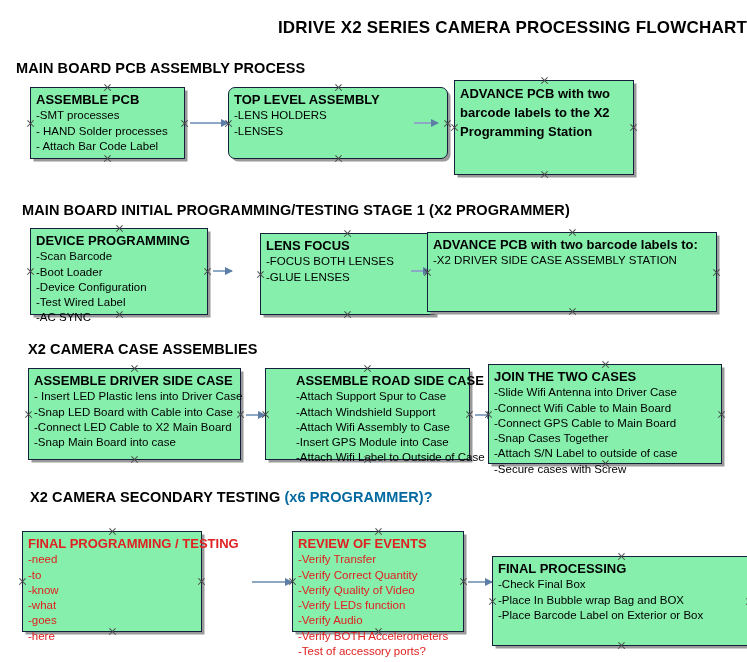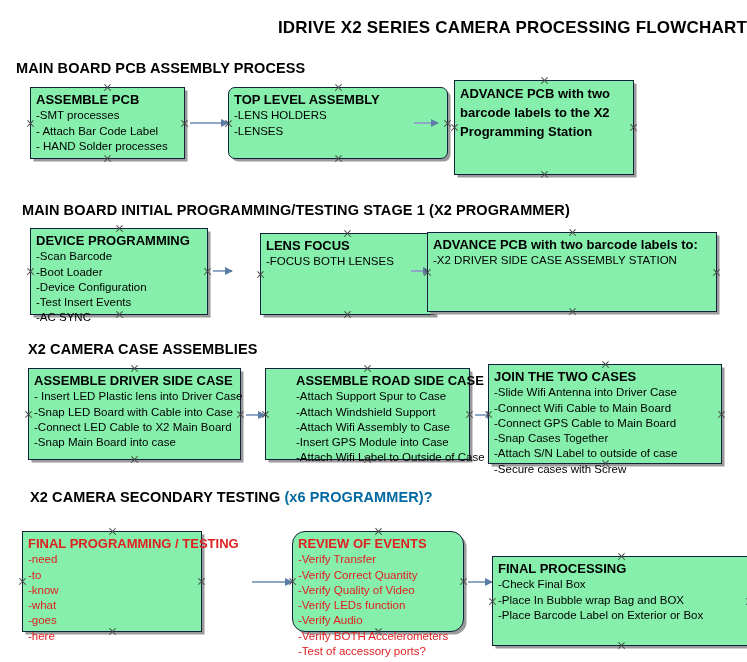--- a/index.html
+++ b/index.html
@@ -120,22 +120,22 @@
 <div id="chart-title">IDRIVE X2  SERIES CAMERA PROCESSING FLOWCHART</div>
 
 <div class="section-header" style="left:16px; top:60px;">
   <span>MAIN BOARD PCB ASSEMBLY PROCESS</span>
 </div>
 
 <div class="flow-box" id="box-assemble-pcb" style="left:30px; top:87px; width:155px; height:72px;">
   <div class="box-title">ASSEMBLE PCB</div>
   <div class="box-lines">
     <div>-SMT processes</div>
+    <div>- HAND Solder processes</div>
     <div>- Attach Bar Code Label</div>
-    <div>- HAND Solder processes</div>
   </div>
   <span class="handle h-top"></span>
   <span class="handle h-bottom"></span>
   <span class="handle h-left"></span>
   <span class="handle h-right"></span>
 </div>
 
 <div class="connector" style="left:190px; top:122px; width:38px;">
   <span class="arrow-head"></span>
 </div>
@@ -167,37 +167,38 @@
 <div class="section-header" style="left:22px; top:202px;">
   <span>MAIN BOARD INITIAL PROGRAMMING/TESTING STAGE 1 (X2 PROGRAMMER)</span>
 </div>
 
 <div class="flow-box" id="box-device-programming" style="left:30px; top:228px; width:178px; height:87px;">
   <div class="box-title">DEVICE PROGRAMMING</div>
   <div class="box-lines">
     <div>-Scan Barcode</div>
     <div>-Boot Loader</div>
     <div>-Device Configuration</div>
-    <div>-Test Insert Events</div>
+    <div>-Test Wired Label</div>
     <div>-AC SYNC</div>
   </div>
   <span class="handle h-top"></span>
   <span class="handle h-bottom"></span>
   <span class="handle h-left"></span>
   <span class="handle h-right"></span>
 </div>
 
 <div class="connector" style="left:213px; top:270px; width:19px;">
   <span class="arrow-head"></span>
 </div>
 
 <div class="flow-box" id="box-lens-focus" style="left:232px; top:233px; width:175px; height:82px;margin-left:28px;">
   <div class="box-title">LENS FOCUS</div>
   <div class="box-lines">
     <div>-FOCUS BOTH LENSES</div>
+    <div>-GLUE LENSES</div>
   </div>
   <span class="handle h-top"></span>
   <span class="handle h-bottom"></span>
   <span class="handle h-left"></span>
   <span class="handle h-right"></span>
 </div>
 
 <div class="connector" style="left:411px; top:270px; width:19px;">
   <span class="arrow-head"></span>
 </div>
@@ -287,21 +288,21 @@
   <span class="handle h-top"></span>
   <span class="handle h-bottom"></span>
   <span class="handle h-left"></span>
   <span class="handle h-right"></span>
 </div>
 
 <div class="connector" style="left:252px; top:581px; width:40px;">
   <span class="arrow-head"></span>
 </div>
 
-<div class="flow-box red overflow-text" id="box-review-of-events" style="left:292px; top:531px; width:172px; height:101px;border-radius:13px;">
+<div class="flow-box red overflow-text" id="box-review-of-events" style="left:292px; top:531px; width:172px; height:101px;">
   <div class="box-title">REVIEW OF EVENTS</div>
   <div class="box-lines">
     <div>-Verify Transfer</div>
     <div>-Verify Correct Quantity</div>
     <div>-Verify Quality of Video</div>
     <div>-Verify LEDs function</div>
     <div>-Verify Audio</div>
     <div>-Verify BOTH Accelerometers</div>
     <div>-Test of accessory ports?</div>
   </div>

